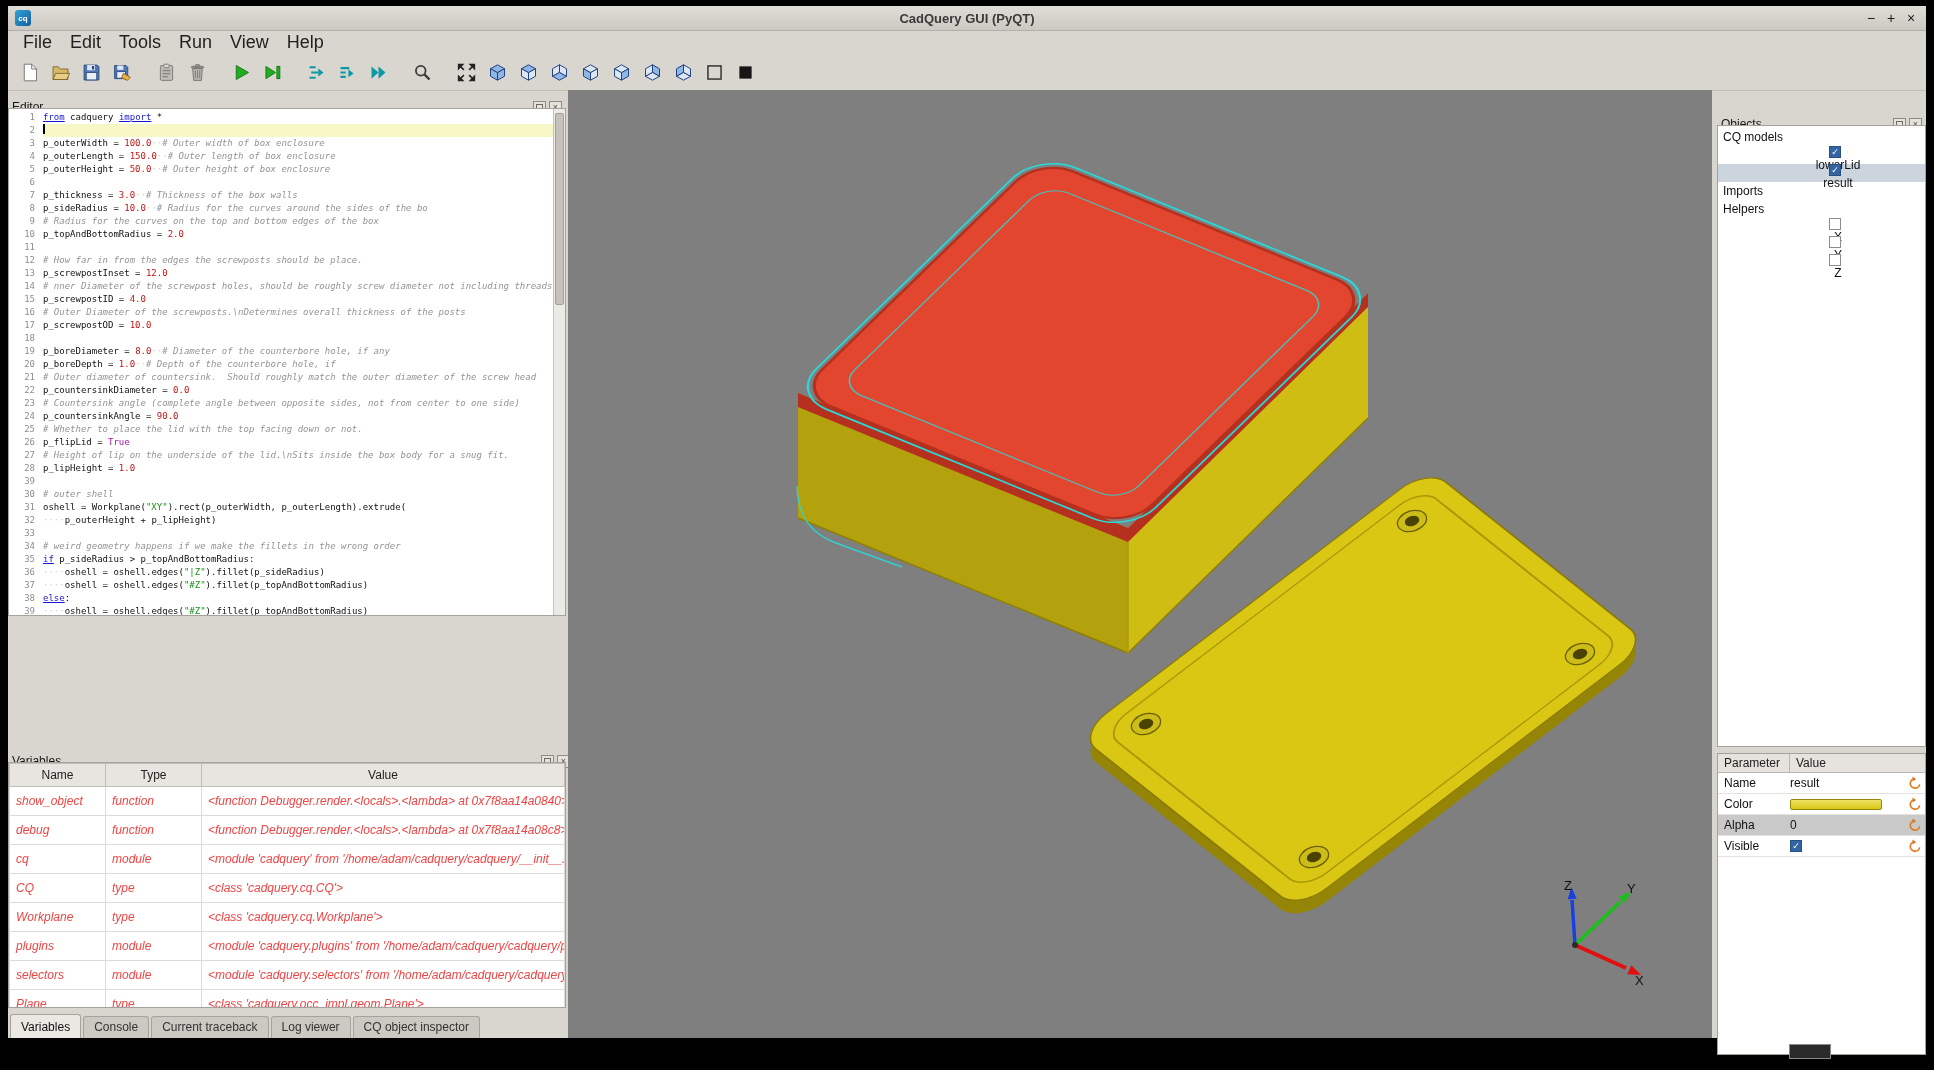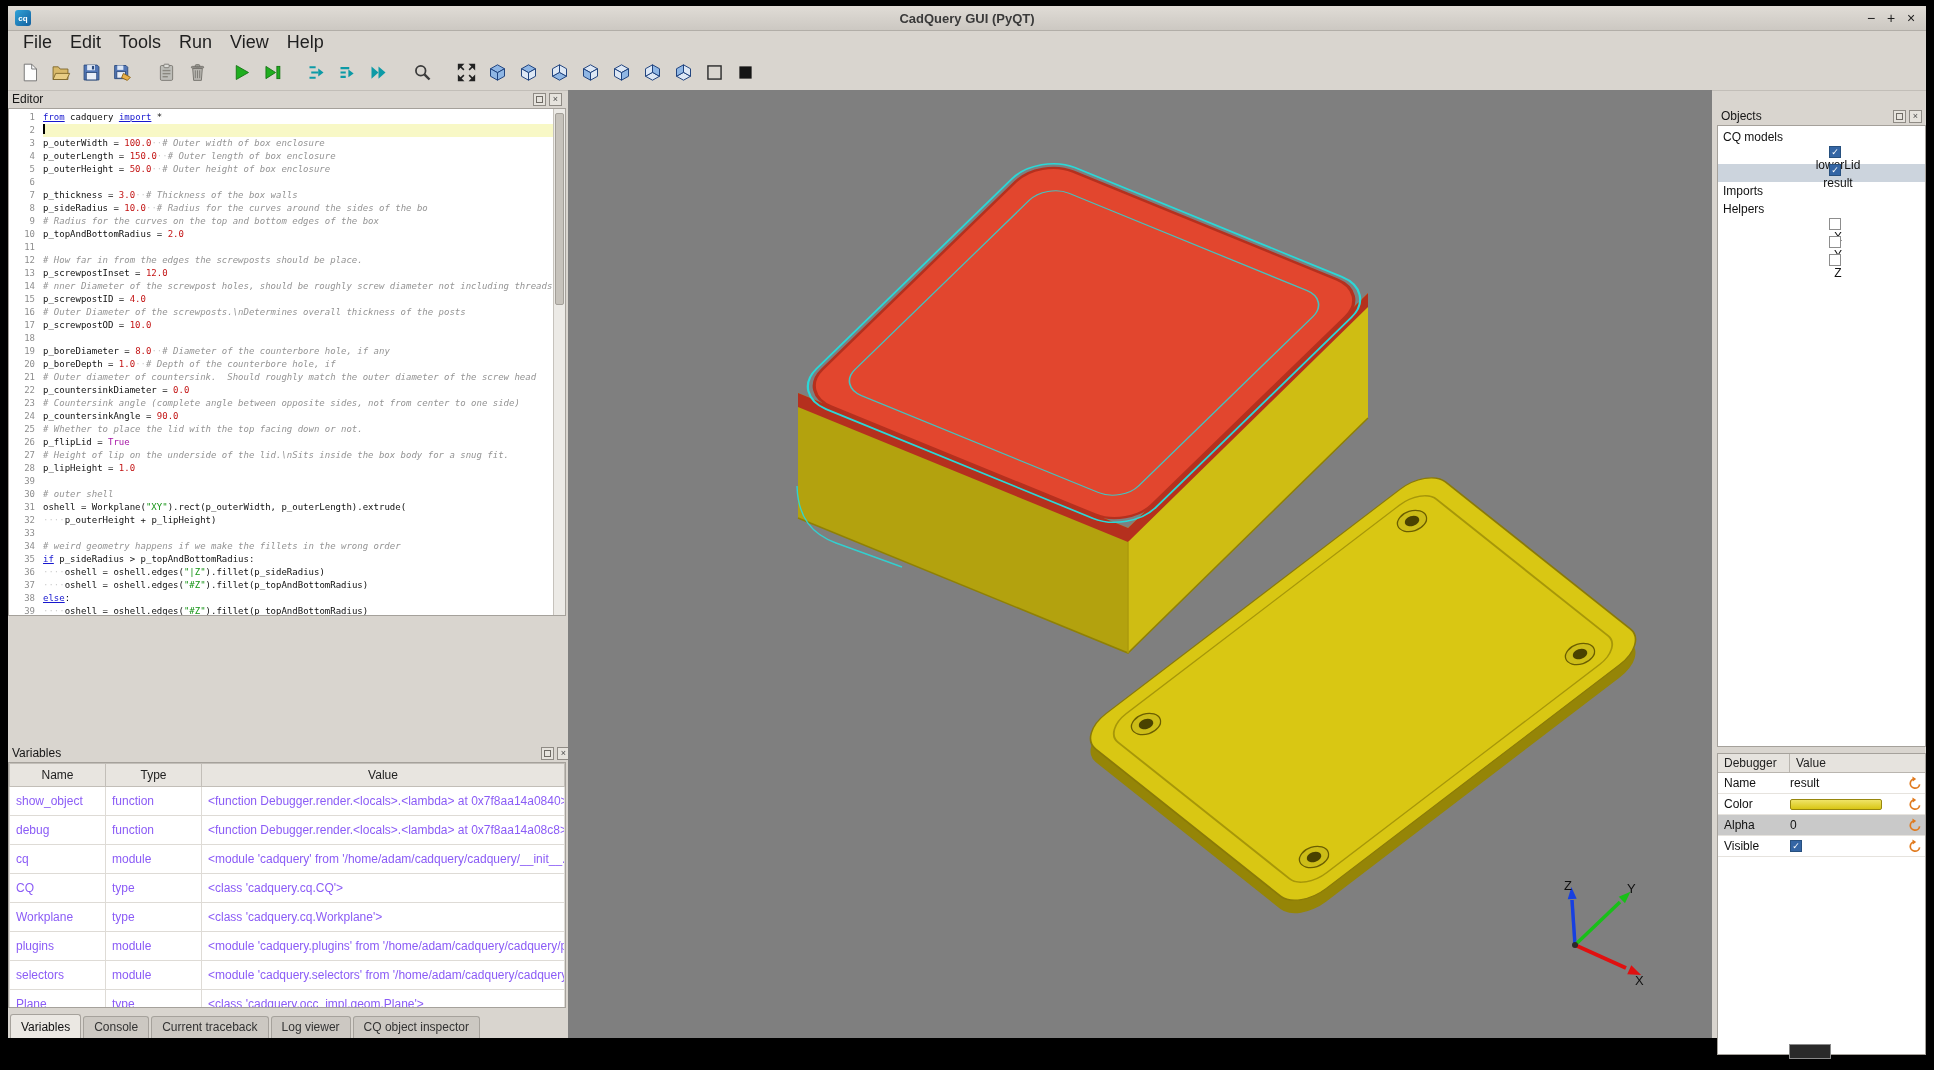--- a/index.html
+++ b/index.html
@@ -30,21 +30,21 @@
   .tb-btn span{display:flex;}
   .tb-btn svg{width:21px;height:21px;}
   .tb-sep{width:13px;height:26px;}
 
   
   .left-col{position:absolute;left:0;top:84px;width:558px;height:948px;}
   .viewport{position:absolute;left:560px;top:84px;width:1144px;height:948px;background:#7f7f7f;}
   .viewport svg{display:block;width:100%;height:100%;}
   .right-col{position:absolute;left:1709px;top:84px;width:209px;height:948px;margin-top:17px;}
 
-  .panel-header{height:18px;display:flex;align-items:center;font-size:12px;color:#161616;padding:0 4px;}
+  .panel-header{height:34px;display:flex;align-items:center;font-size:12px;color:#161616;padding:0 4px;}
   .ph-title{flex:1;}
   .mini-btn{width:13px;height:13px;border:1px solid #8f8b85;background:#e6e3dd;margin-left:3px;
             display:flex;align-items:center;justify-content:center;font-size:9px;color:#4d4d4d;
             box-sizing:border-box;}
   .mini-btn.float::after{content:"";width:5px;height:5px;border:1px solid #6f6b65;display:block;}
 
   
   .code-wrap{position:absolute;left:0;top:18px;width:558px;height:508px;background:#fff;
              border:1px solid #a5a19b;box-sizing:border-box;overflow:hidden;}
   .code-lines{position:absolute;left:0;top:2px;right:12px;bottom:0;overflow:hidden;}
@@ -66,22 +66,22 @@
   .code-thumb{position:absolute;left:1px;right:1px;top:4px;height:192px;background:#c6c2bb;
               border:1px solid #a39f98;border-radius:2px;box-sizing:border-box;}
 
   
   .vars-header{position:absolute;left:0;top:654px;width:558px;}
   .vars-box{position:absolute;left:0;top:672px;width:558px;height:246px;background:#fff;
             border:1px solid #a5a19b;box-sizing:border-box;overflow:hidden;}
   table.vars{border-collapse:collapse;width:100%;table-layout:fixed;}
   table.vars th{height:20px;background:#e8e5e0;border:1px solid #c2beb8;font-size:12px;
                 font-weight:normal;color:#222;}
-  table.vars td{height:28px;border:1px solid #dedbd6;font-size:12px;color:#8b5cf6;padding:0 6px;
-                white-space:nowrap;overflow:hidden;}
+  table.vars td{height:28px;border:1px solid #dedbd6;font-size:12px;color:#ef4444;padding:0 6px;
+                white-space:nowrap;overflow:hidden;font-style:italic;}
   .tabs-bar{position:absolute;left:2px;top:924px;height:24px;display:flex;align-items:flex-end;}
   .tab{font-size:12px;padding:3px 10px 4px;background:#ccc8c2;border:1px solid #a6a29c;border-bottom:none;
        border-radius:3px 3px 0 0;margin-right:2px;color:#333;}
   .tab.active{background:#ebe8e3;padding-top:5px;color:#111;}
 
   
   .obj-tree{position:absolute;left:0;top:18px;width:209px;height:622px;background:#fff;
             border:1px solid #a5a19b;box-sizing:border-box;font-size:12px;overflow:hidden;padding-top:2px;}
   .tree-row{height:18px;display:flex;align-items:center;color:#111;}
   .tree-row.group{padding-left:5px;}
@@ -580,21 +580,21 @@
           <span class="tree-label">Y</span>
         </div>
         <div class="tree-row item">
           <span class="cb"></span>
           <span class="tree-label">Z</span>
         </div>
       </div>
 
     <div class="param-panel">
       <div class="param-head">
-        <span class="ph1">Debugger</span>
+        <span class="ph1">Parameter</span>
         <span class="ph2">Value</span>
       </div>
       <div>
           <div class="param-row">
             <span class="pl">Name</span>
             <span class="pv">result</span>
             <span class="undo">
               <svg viewBox="0 0 14 14">
                 <path d="M11.6 8.3A4.7 4.7 0 1 1 6.9 2.8" fill="none" stroke="#e07a1e" stroke-width="1.7"></path>
                 <path d="M4.4 0.6L8.2 2.9 4.8 5.4z" fill="#e07a1e"></path>

